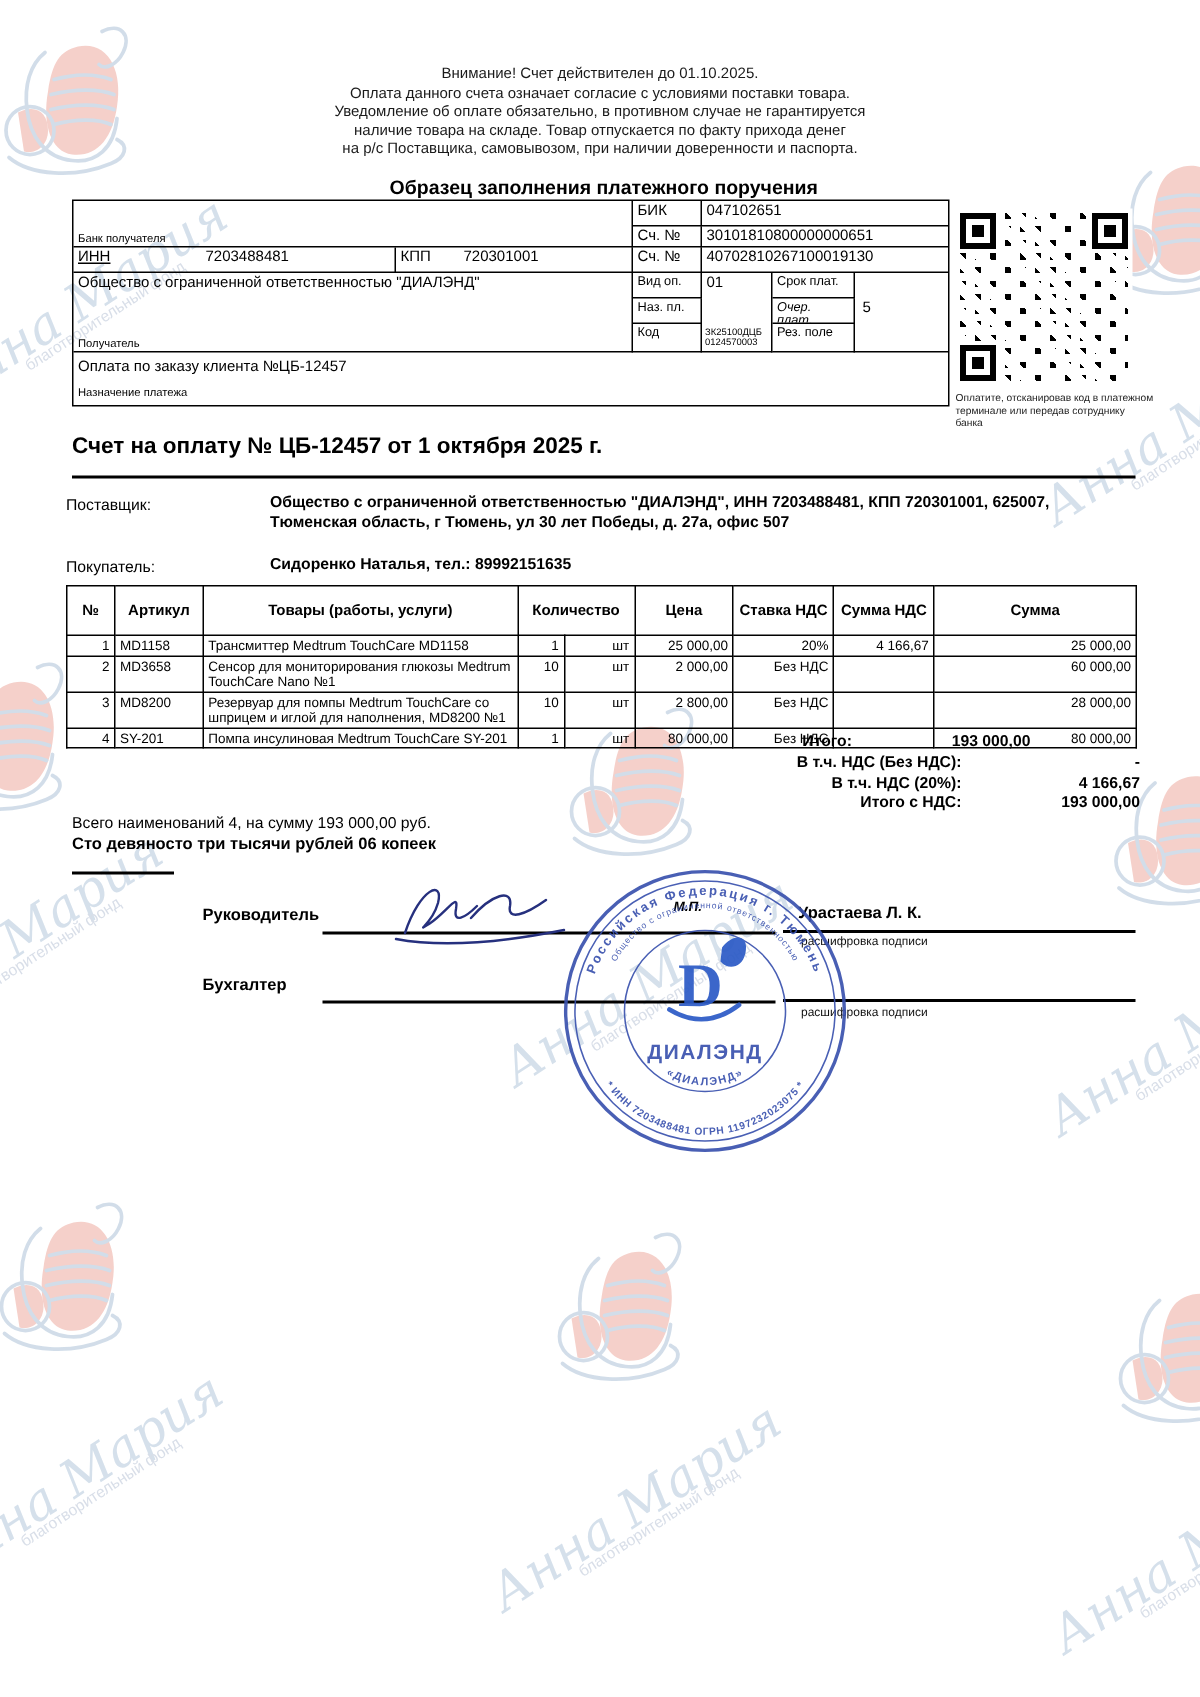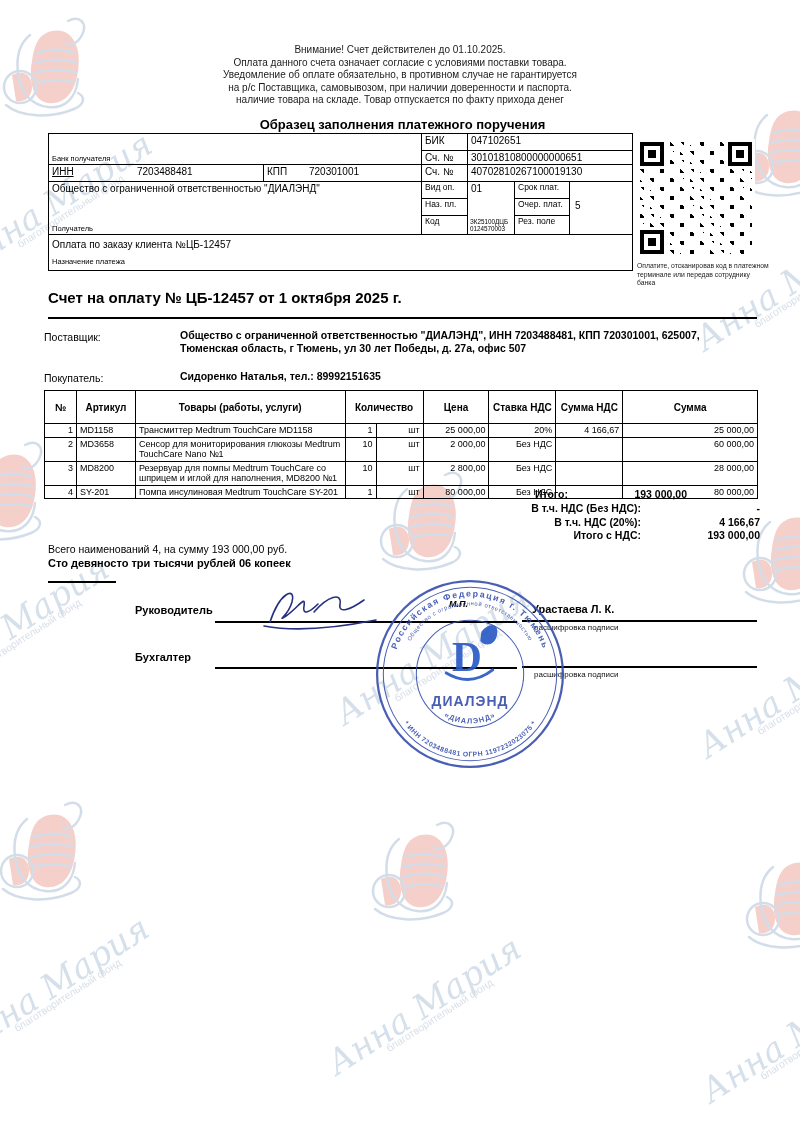--- a/index.html
+++ b/index.html
@@ -233,22 +233,22 @@
         </g>
       </svg>
     <div class="wm-t1">Анна Мария</div>
     <div class="wm-t2">благотворительный фонд</div>
   </div>
 
   <div class="notice">
     <div>Внимание! Счет действителен до 01.10.2025.</div>
     <div>Оплата данного счета означает согласие с условиями поставки товара.</div>
     <div>Уведомление об оплате обязательно, в противном случае не гарантируется</div>
+    <div>наличие товара на складе. Товар отпускается по факту прихода денег</div>
     <div>на р/с Поставщика, самовывозом, при наличии доверенности и паспорта.</div>
-    <div>наличие товара на складе. Товар отпускается по факту прихода денег</div>
   </div>
 
   <div class="po-heading">Образец заполнения платежного поручения</div>
 
   <div class="ptable">
     <div class="cell br bb" style="grid-column:1/5;grid-row:1/3;">
       <span class="corner-lab">Банк получателя</span>
     </div>
     <div class="cell br bb" style="grid-column:5;grid-row:1;">БИК</div>
     <div class="cell bb" style="grid-column:6/9;grid-row:1;">047102651</div>
@@ -271,21 +271,21 @@
     <div class="cell mlab br bb" style="grid-column:5;grid-row:6;">Код</div>
     <div class="cell br bb" style="grid-column:6;grid-row:4/7;">
       <span>01</span>
       <span class="kod-small">
         <span>ЗК25100ДЦБ</span><br>
         <span>0124570003</span>
       </span>
     </div>
     <div class="cell mlab br bb" style="grid-column:7;grid-row:4;">Срок плат.</div>
     <div class="cell" style="grid-column:8;grid-row:4;"></div>
-    <div class="cell mlab br bb" style="grid-column:7;grid-row:5;">Очер. плат.</div>
+    <div class="cell mlab br bb" style="grid-column:7;grid-row:5;font-style:italic;">Очер. плат.</div>
     <div class="cell" style="grid-column:8;grid-row:5;padding-left:5px;">5</div>
     <div class="cell mlab br bb" style="grid-column:7;grid-row:6;">Рез. поле</div>
     <div class="cell bb" style="grid-column:8;grid-row:6;"></div>
 
     <div class="cell" style="grid-column:1/9;grid-row:7;padding-top:4px;">Оплата по заказу клиента №ЦБ-12457</div>
     <div class="cell slab" style="grid-column:1/9;grid-row:8;">Назначение платежа</div>
   </div>
 
   <div class="qr">
     <div class="qr-pattern"></div>

